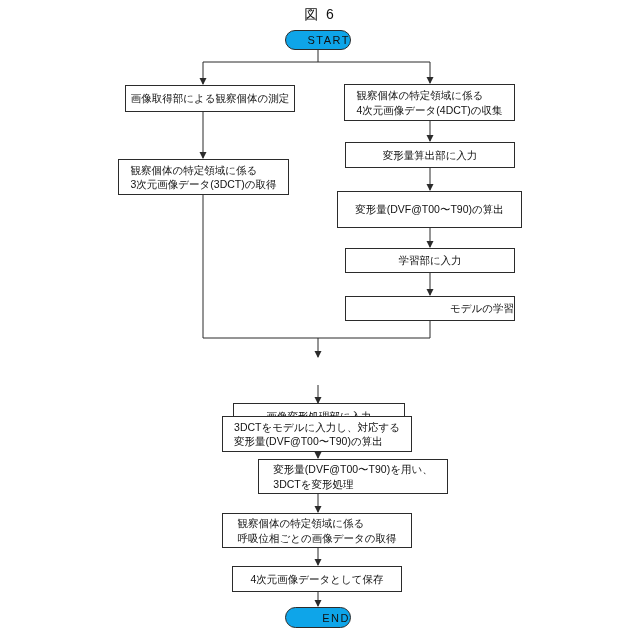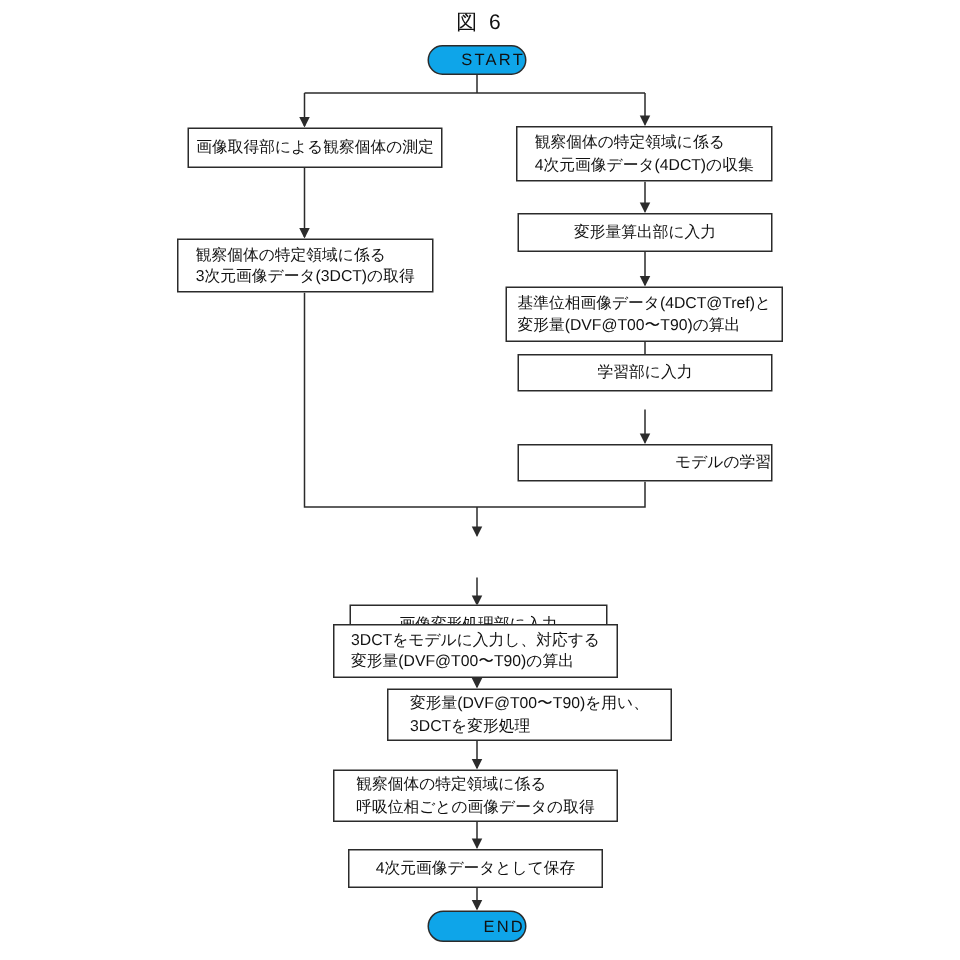--- a/index.html
+++ b/index.html
@@ -93,26 +93,25 @@
   </div>
 
   <div class="node ctr" style="left:345px;top:142px;width:170px;height:26px;">
     <div class="txt">
         <div>変形量算出部に入力</div>
       </div>
   </div>
 
   <div class="node" style="left:337px;top:191px;width:185px;height:37px;">
     <div class="txt">
-      <div>基準位相画像データ(4DCT@Tref)と</div>
       <div>変形量(DVF@T00〜T90)の算出</div>
     </div>
   </div>
 
-  <div class="node ctr" style="left:345px;top:236px;width:170px;height:25px;">
+  <div class="node ctr" style="left:345px;top:248px;width:170px;height:25px;">
     <div class="txt">
         <div>学習部に入力</div>
       </div>
   </div>
 
   <div class="node ctr" style="left:345px;top:296px;width:170px;height:25px;justify-content:flex-end;">
     <div class="txt">
         <div>モデルの学習</div>
       </div>
   </div>

